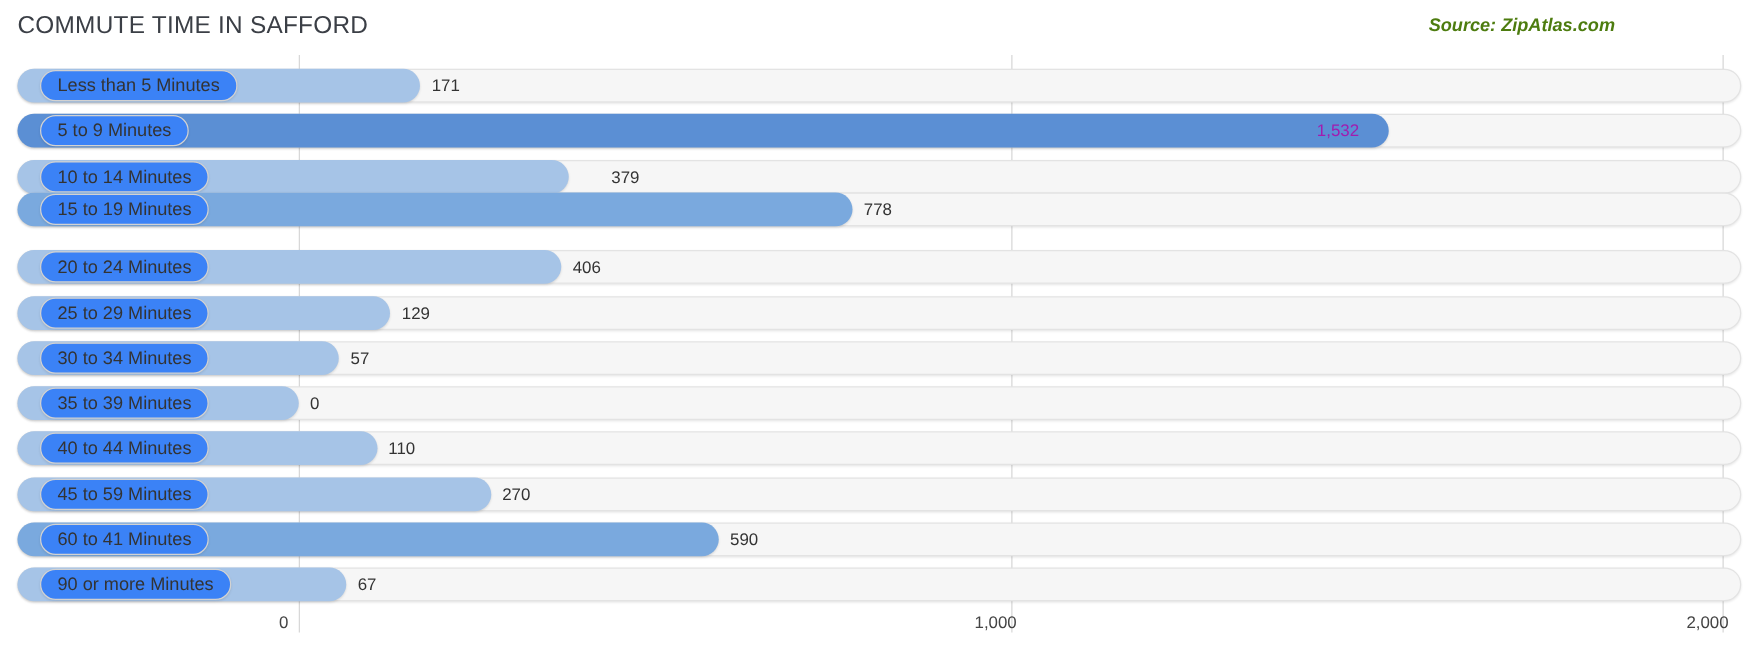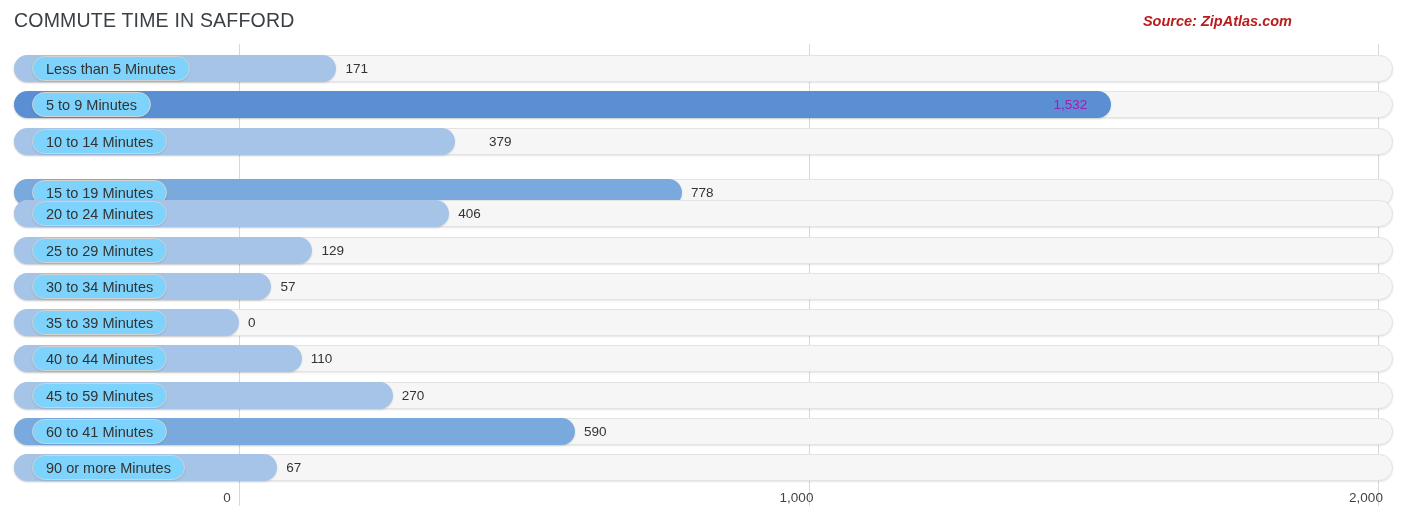--- a/index.html
+++ b/index.html
@@ -34,21 +34,21 @@
     font-weight: 400;
     white-space: nowrap;
   }
   #chart-source {
     position: absolute;
     right: 12px;
     top: 13px;
     font-size: 14.5px;
     font-style: italic;
     font-weight: bold;
-    color: #b91c1c;
+    color: #4d7c0f;
     white-space: nowrap;
   }
 
   
   #plot-area {
     position: absolute;
     left: 0;
     top: 44px;
     width: 1406px;
     height: 440px;
@@ -112,21 +112,21 @@
     background: #7aa9de;
   }
   .bar-label {
     position: absolute;
     left: 18px;
     top: 1px;
     height: 25px;
     line-height: 25px;
     padding: 0 13px;
     box-sizing: border-box;
-    background: #7dd3fc;
+    background: #3b82f6;
     border: 1px solid #d2d2d2;
     border-radius: 13px;
     font-size: 14.5px;
     color: #333333;
     white-space: nowrap;
     box-shadow: 0 1px 2px rgba(0,0,0,0.10);
   }
   .bar-value {
     position: absolute;
     top: 0;
@@ -190,21 +190,21 @@
         <div class="bar-fill accent" style="width: 1097.47px;"></div>
         <div class="bar-label">5 to 9 Minutes</div>
         <div class="bar-value inside" style="left: 1039.47px;">1,532</div>
       </div>
       <div class="bar-row" style="top: 83.6px;">
         <div class="bar-track"></div>
         <div class="bar-fill" style="width: 440.841px;"></div>
         <div class="bar-label">10 to 14 Minutes</div>
         <div class="bar-value" style="left: 475px;">379</div>
       </div>
-      <div class="bar-row" style="top: 135px;">
+      <div class="bar-row" style="top: 110px;">
         <div class="bar-track"></div>
         <div class="bar-fill mid" style="width: 668.071px;"></div>
         <div class="bar-label">15 to 19 Minutes</div>
         <div class="bar-value" style="left: 677.071px;">778</div>
       </div>
       <div class="bar-row" style="top: 156.2px;">
         <div class="bar-track"></div>
         <div class="bar-fill" style="width: 435.145px;"></div>
         <div class="bar-label">20 to 24 Minutes</div>
         <div class="bar-value" style="left: 444.145px;">406</div>

